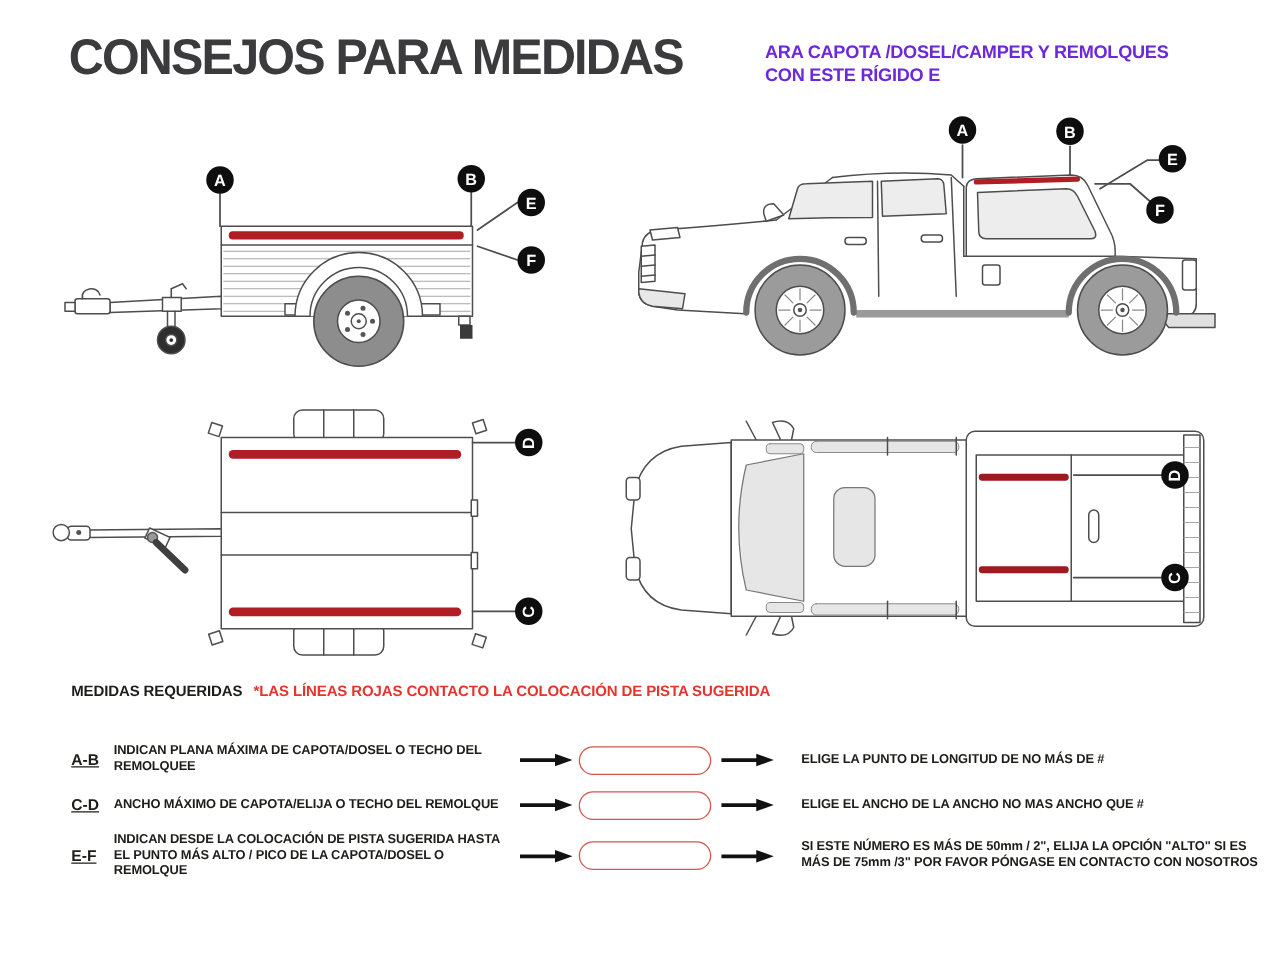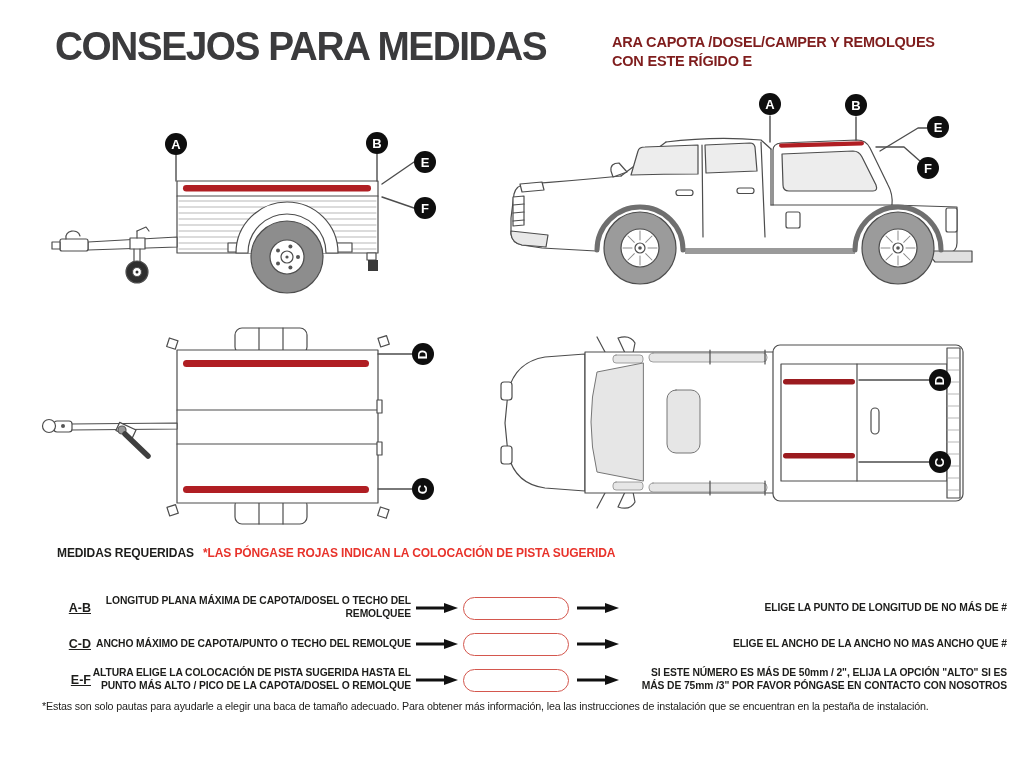--- a/index.html
+++ b/index.html
@@ -1,27 +1,27 @@
 <!DOCTYPE html>
 <html><head>
 <meta charset="utf-8">
 <style>
   html,body{margin:0;padding:0;background:#fff;}
   #page{position:relative;width:1024px;height:768px;background:#fff;overflow:hidden;
         font-family:"Liberation Sans",sans-serif;color:#1d1d1b;}
   .title{position:absolute;left:55px;top:24px;font-size:40px;font-weight:bold;
          letter-spacing:-1.5px;color:#3b3b3d;transform:scaleX(.97);transform-origin:left top;white-space:nowrap;}
   .subtitle{position:absolute;left:612px;top:33px;font-size:14.5px;font-weight:bold;
-            color:#7f1d1d;line-height:19px;letter-spacing:-.2px;}
+            color:#6d28d9;line-height:19px;letter-spacing:-.2px;}
   .drawing{position:absolute;}
   .marker{position:absolute;width:22px;height:22px;border-radius:50%;background:#0e0e0e;
           color:#fff;font-size:13px;font-weight:bold;display:flex;align-items:center;
           justify-content:center;line-height:1;}
   .marker.rot span{display:inline-block;transform:rotate(-90deg);}
-  .measures{position:absolute;left:57px;top:546px;width:950px;text-align:right;}
+  .measures{position:absolute;left:57px;top:546px;width:950px;}
   .measures-head{display:flex;gap:9px;font-size:12px;font-weight:bold;letter-spacing:-.1px;}
   .measures-head .note{color:#e8332b;}
   .rows{margin-top:34px;}
   .mrow{display:grid;grid-template-columns:34px 320px 52px 106px 58px 1fr;
         align-items:center;min-height:28px;margin-bottom:8px;}
   .mid{font-size:12.5px;font-weight:bold;text-decoration:underline;}
   .mdesc,.mres{font-size:10.3px;font-weight:bold;line-height:12.6px;letter-spacing:-.1px;}
   .mres{padding-left:14px;}
   .pill{height:21px;border:1.6px solid #d4574e;border-radius:12px;background:#fff;}
   .arrowcell{display:flex;justify-content:center;align-items:center;}
@@ -303,78 +303,77 @@
   <div class="marker rot" style="left:929px;top:369px">
       <span>D</span>
     </div>
   <div class="marker rot" style="left:929px;top:451px">
       <span>C</span>
     </div>
 
   <div class="measures">
     <div class="measures-head">
       <span>MEDIDAS REQUERIDAS</span>
-      <span class="note">*LAS PÓNGASE ROJAS INDICAN LA COLOCACIÓN DE PISTA SUGERIDA</span>
+      <span class="note">*LAS LÍNEAS ROJAS CONTACTO LA COLOCACIÓN DE PISTA SUGERIDA</span>
     </div>
 
     <div class="rows">
       <div class="mrow">
         <div class="mid">A-B</div>
-        <div class="mdesc">LONGITUD PLANA MÁXIMA DE CAPOTA/DOSEL O TECHO DEL REMOLQUEE</div>
+        <div class="mdesc">INDICAN PLANA MÁXIMA DE CAPOTA/DOSEL O TECHO DEL REMOLQUEE</div>
         <div class="arrowcell">
           <svg width="42" height="12" viewBox="0 0 42 12">
               <line x1="0" y1="6" x2="30" y2="6" stroke="#111" stroke-width="3"></line>
               <polygon points="28,1 42,6 28,11" fill="#111"></polygon>
             </svg>
         </div>
         <div class="pill"></div>
         <div class="arrowcell">
           <svg width="42" height="12" viewBox="0 0 42 12">
               <line x1="0" y1="6" x2="30" y2="6" stroke="#111" stroke-width="3"></line>
               <polygon points="28,1 42,6 28,11" fill="#111"></polygon>
             </svg>
         </div>
         <div class="mres">ELIGE LA PUNTO DE LONGITUD DE NO MÁS DE #</div>
       </div>
 
       <div class="mrow">
         <div class="mid">C-D</div>
-        <div class="mdesc">ANCHO MÁXIMO DE CAPOTA/PUNTO O TECHO DEL REMOLQUE</div>
+        <div class="mdesc">ANCHO MÁXIMO DE CAPOTA/ELIJA O TECHO DEL REMOLQUE</div>
         <div class="arrowcell">
           <svg width="42" height="12" viewBox="0 0 42 12">
               <line x1="0" y1="6" x2="30" y2="6" stroke="#111" stroke-width="3"></line>
               <polygon points="28,1 42,6 28,11" fill="#111"></polygon>
             </svg>
         </div>
         <div class="pill"></div>
         <div class="arrowcell">
           <svg width="42" height="12" viewBox="0 0 42 12">
               <line x1="0" y1="6" x2="30" y2="6" stroke="#111" stroke-width="3"></line>
               <polygon points="28,1 42,6 28,11" fill="#111"></polygon>
             </svg>
         </div>
         <div class="mres">ELIGE EL ANCHO DE LA ANCHO NO MAS ANCHO QUE #</div>
       </div>
 
       <div class="mrow">
         <div class="mid">E-F</div>
-        <div class="mdesc">ALTURA ELIGE LA COLOCACIÓN DE PISTA SUGERIDA HASTA EL PUNTO MÁS ALTO / PICO DE LA CAPOTA/DOSEL O REMOLQUE</div>
+        <div class="mdesc">INDICAN DESDE LA COLOCACIÓN DE PISTA SUGERIDA HASTA EL PUNTO MÁS ALTO / PICO DE LA CAPOTA/DOSEL O REMOLQUE</div>
         <div class="arrowcell">
           <svg width="42" height="12" viewBox="0 0 42 12">
               <line x1="0" y1="6" x2="30" y2="6" stroke="#111" stroke-width="3"></line>
               <polygon points="28,1 42,6 28,11" fill="#111"></polygon>
             </svg>
         </div>
         <div class="pill"></div>
         <div class="arrowcell">
           <svg width="42" height="12" viewBox="0 0 42 12">
               <line x1="0" y1="6" x2="30" y2="6" stroke="#111" stroke-width="3"></line>
               <polygon points="28,1 42,6 28,11" fill="#111"></polygon>
             </svg>
         </div>
         <div class="mres">SI ESTE NÚMERO ES MÁS DE 50mm / 2", ELIJA LA OPCIÓN "ALTO" SI ES MÁS DE 75mm /3" POR FAVOR PÓNGASE EN CONTACTO CON NOSOTROS</div>
       </div>
     </div>
   </div>
 
-  <div class="footer">*Estas son solo pautas para ayudarle a elegir una baca de tamaño adecuado. Para obtener más información, lea las instrucciones de instalación que se encuentran en la pestaña de instalación.</div>
 
 </div>
 
 </body></html>

